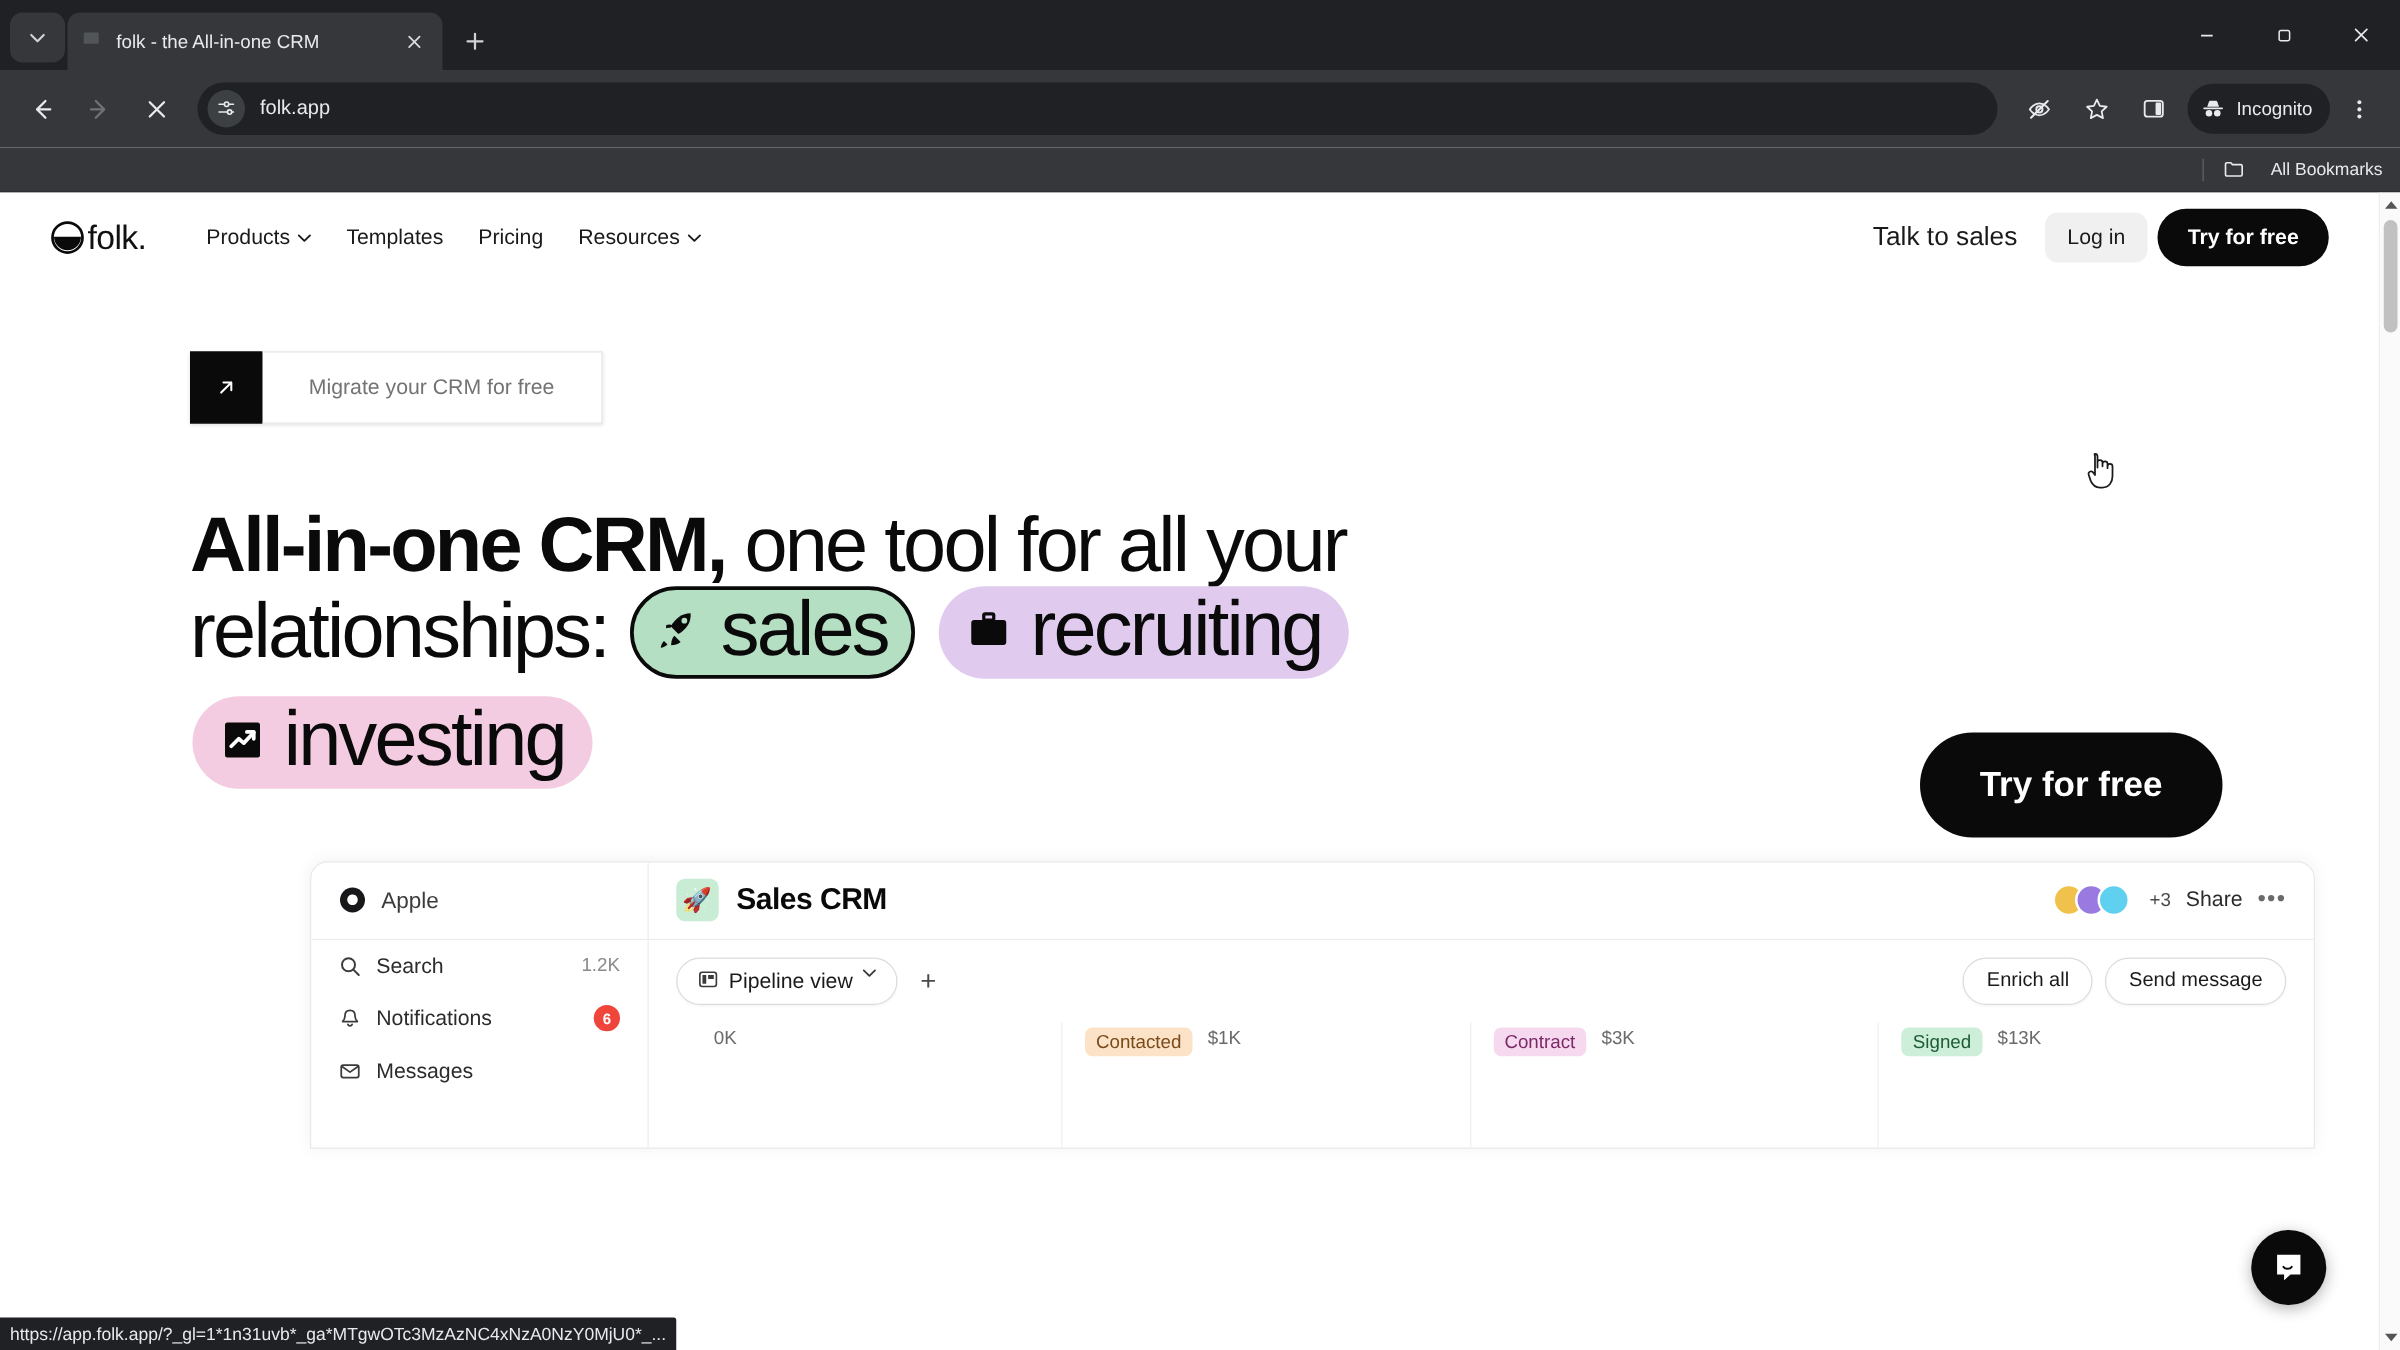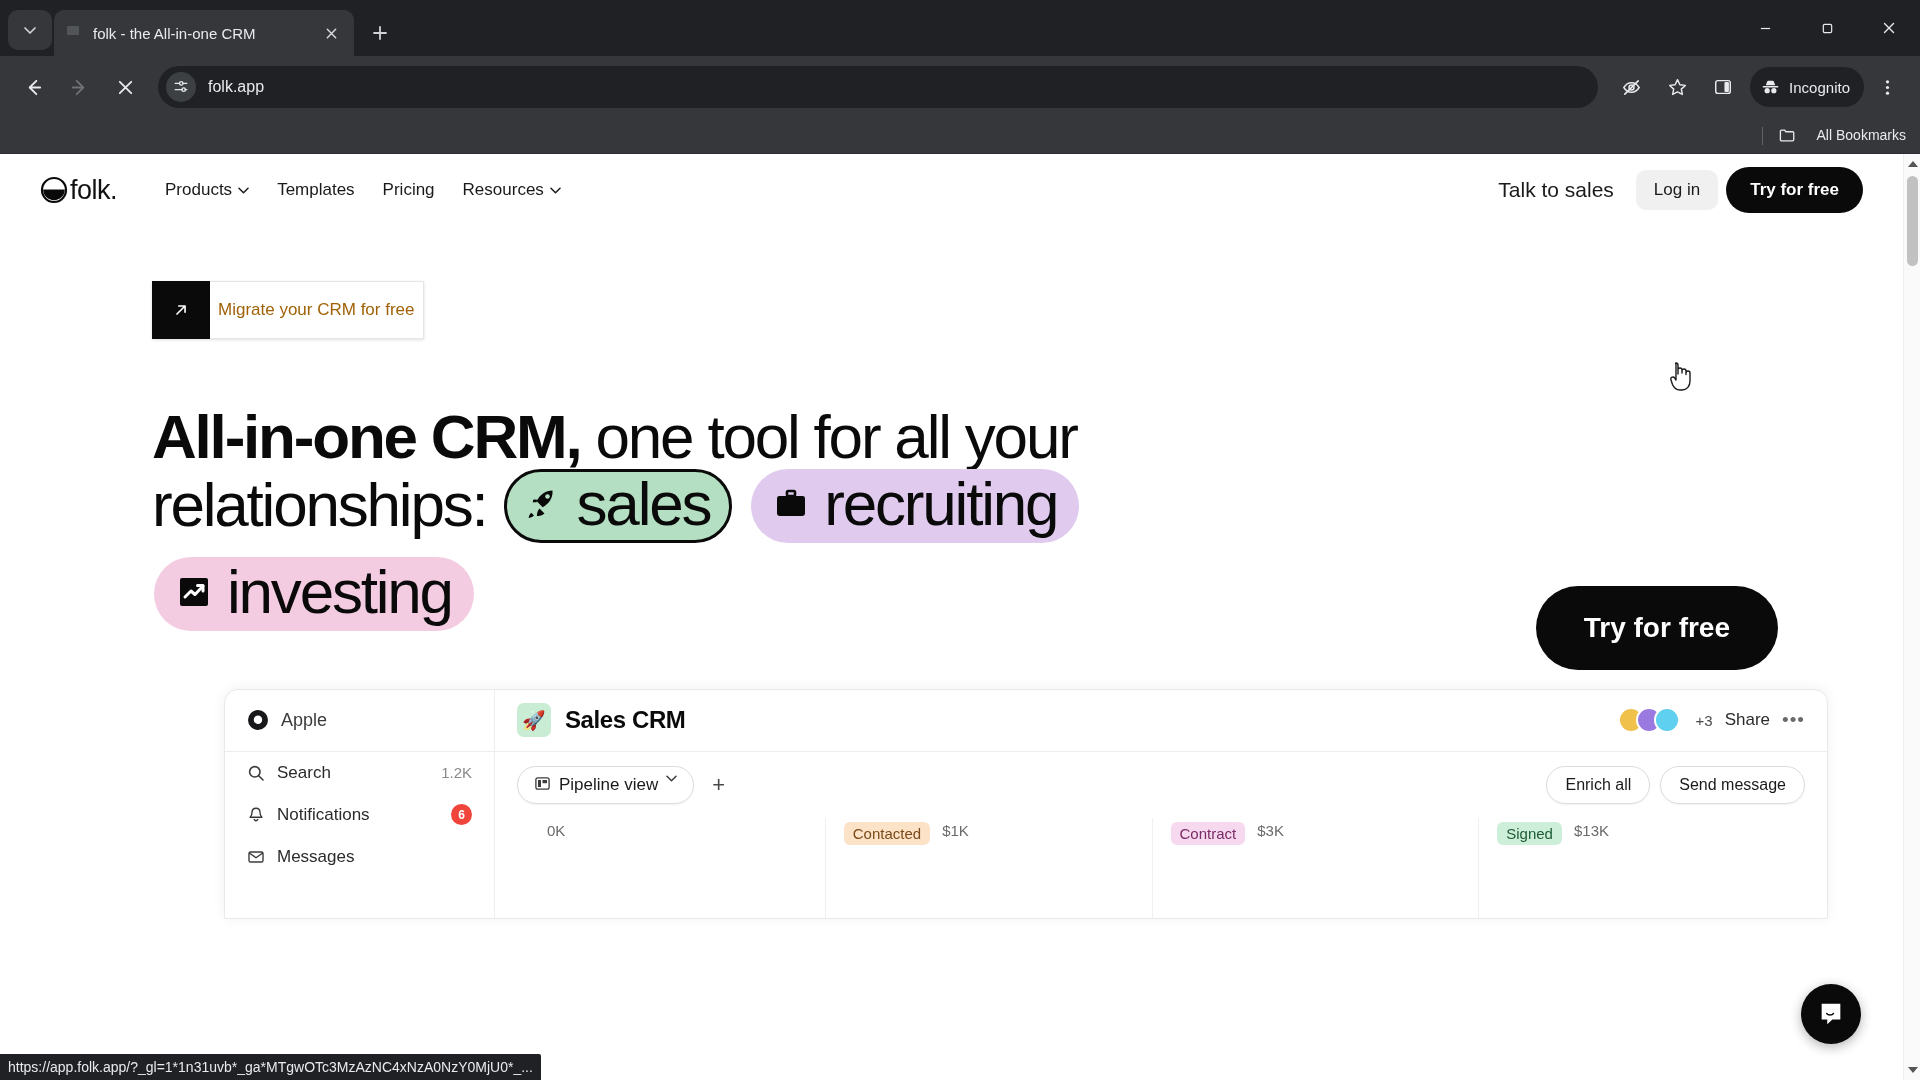--- a/index.html
+++ b/index.html
@@ -121,21 +121,21 @@
   
   .hero { padding: 55px 0 0 152px; position: relative; }
   .migrate {
     display: inline-flex; align-items: stretch; height: 58px;
     box-shadow: 0 1px 3px rgba(0,0,0,.13); background: #fff;
   }
   .migrate-ic {
     width: 58px; background: #0a0a0a; display: flex; align-items: center; justify-content: center; flex: none;
   }
   .migrate-tx {
-    display: flex; align-items: center; padding: 0 8px; font-size: 17px; color: #a16207;
+    display: flex; align-items: center; padding: 0 37px; font-size: 17px; color: #737373;
     border: 1px solid #e6e6e6; border-left: none;
   }
 
   .headline {
     margin-top: 66px; font-size: 62px; line-height: 1.03; letter-spacing: -2.2px;
     color: #0a0a0a; max-width: 1250px; font-weight: 400;
   }
   .headline b { font-weight: 700; }
   .pill {
     display: inline-flex; align-items: center; gap: 11px; padding: 3px 22px 7px 18px;
@@ -146,21 +146,21 @@
   .hl-row { display: block; margin-top: 14px; }
 
   .hero-cta {
     position: absolute; right: 125px; top: 360px;
     background: #0a0a0a; color: #fff; font-size: 28px; font-weight: 600;
     padding: 26px 48px; border-radius: 44px;
   }
 
   
   .appwin {
-    margin: 58px 0 0 72px; width: 1604px; background: #fff;
+    margin: 58px 0 0 96px; width: 1604px; background: #fff;
     border: 1px solid #e9e9e9; border-radius: 14px 14px 0 0;
     box-shadow: 0 -1px 14px rgba(0,0,0,.06); display: flex; overflow: hidden;
     height: 230px;
   }
   .app-side { width: 270px; border-right: 1px solid #ededed; flex: none; }
   .app-ws {
     height: 62px; display: flex; align-items: center; padding: 0 22px;
     border-bottom: 1px solid #ededed; gap: 12px;
   }
   .ws-logo { width: 22px; height: 22px; flex: none; }

